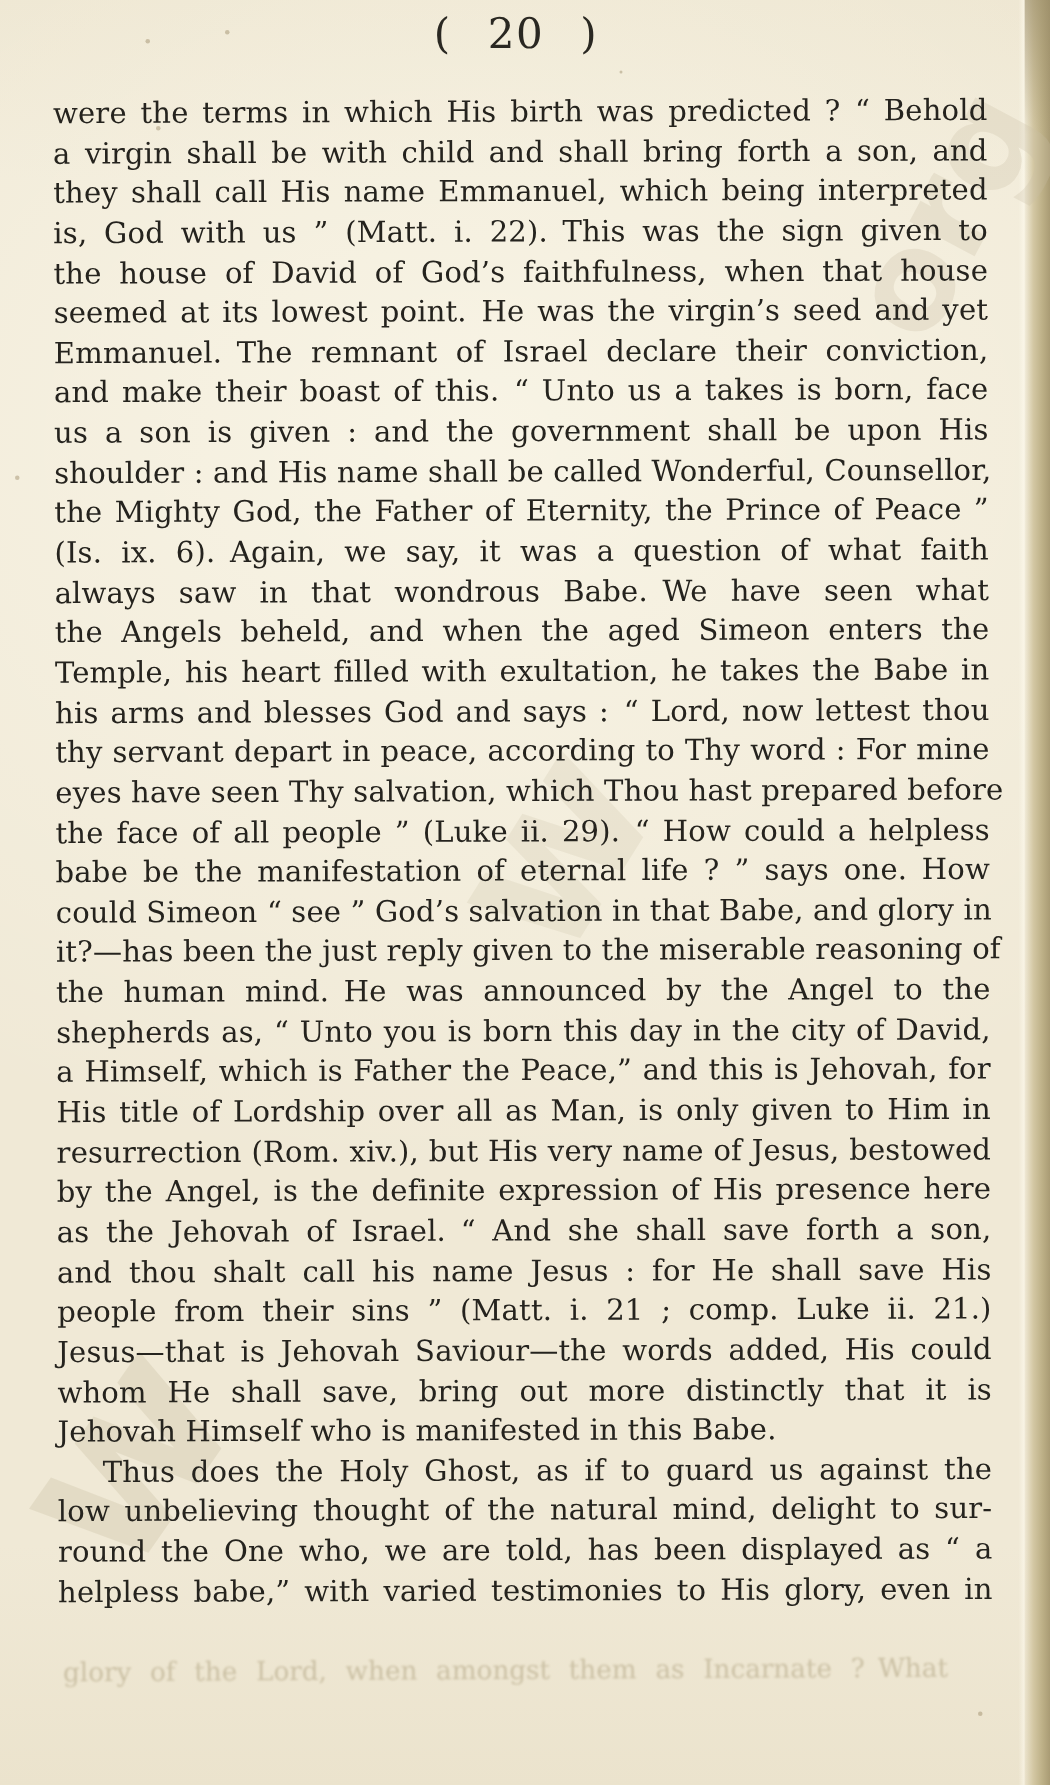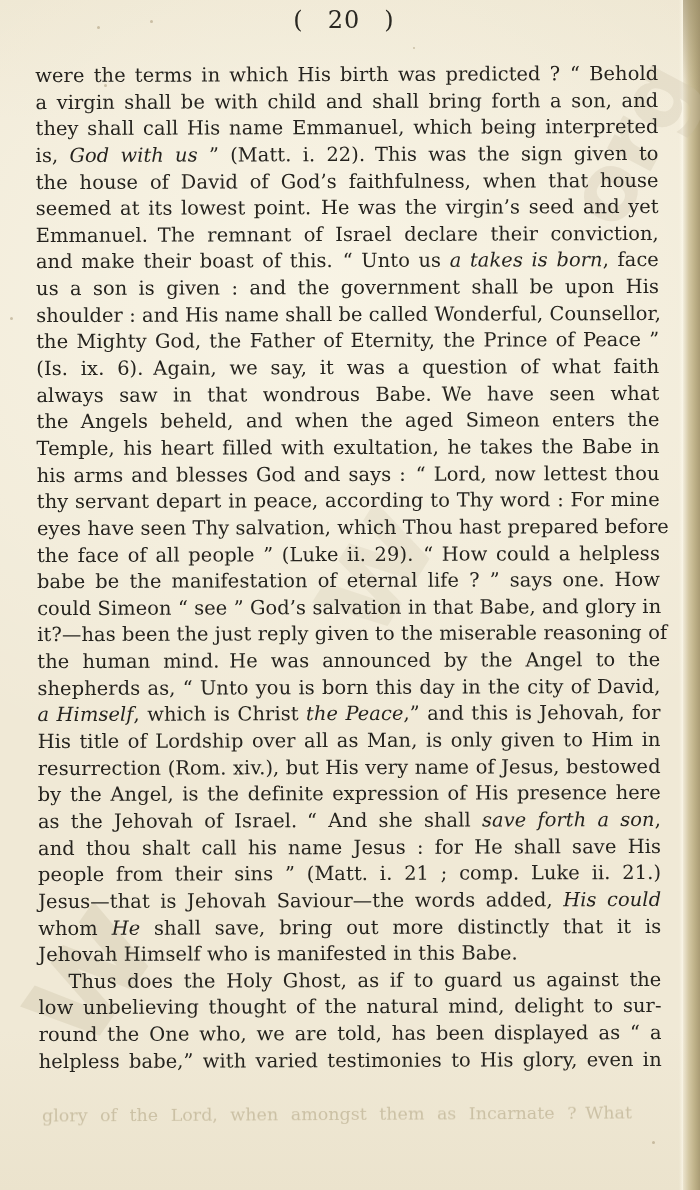--- a/index.html
+++ b/index.html
@@ -42,21 +42,21 @@
     width: 4px;
     background: linear-gradient(to right, rgba(255,252,240,0), rgba(255,252,240,0.6));
   }
 
   .page-number {
     position: absolute;
     top: 6px;
     left: 0;
     width: 688px;
     text-align: center;
-    font-size: 24px;
+    font-size: 28px;
     letter-spacing: 1px;
     color: #2a2822;
   }
   .page-number .paren-open { margin-right: 24px; }
   .page-number .paren-close { margin-left: 24px; }
 
   .text-block {
     position: absolute;
     left: 37px;
     top: 62px;
@@ -72,21 +72,21 @@
     white-space: nowrap;
     letter-spacing: 0.1px;
   }
   .line.flush {
     text-align: left;
     text-align-last: left;
   }
   .line.indent {
     padding-left: 30px;
   }
-  .it { font-style: italic; }
+  .it { }
 
   
   .ghost-line {
     position: absolute;
     left: 42px;
     top: 1104px;
     width: 590px;
     font-size: 17.5px;
     color: #a2946f;
     opacity: 0.45;
@@ -161,21 +161,21 @@
     <div class="line"><span>Temple, his heart filled with exultation, he takes the Babe in</span></div>
     <div class="line"><span>his arms and blesses God and says : “ Lord, now lettest thou</span></div>
     <div class="line"><span>thy servant depart in peace, according to Thy word : For mine</span></div>
     <div class="line"><span>eyes have seen Thy salvation, which Thou hast prepared before</span></div>
     <div class="line"><span>the face of all people ” (Luke ii. 29). “ How could a helpless</span></div>
     <div class="line"><span>babe be the manifestation of eternal life ? ” says one. How</span></div>
     <div class="line"><span>could Simeon “ see ” God’s salvation in that Babe, and glory in</span></div>
     <div class="line"><span>it?—has been the just reply given to the miserable reasoning of</span></div>
     <div class="line"><span>the human mind. He was announced by the Angel to the</span></div>
     <div class="line"><span>shepherds as, “ Unto you is born this day in the city of David,</span></div>
-    <div class="line"><span class="it">a Himself</span><span>, which is Christ </span><span class="it">the Peace</span><span>,” and this is Jehovah, for</span></div>
+    <div class="line"><span class="it">a Himself</span><span>, which is Father </span><span class="it">the Peace</span><span>,” and this is Jehovah, for</span></div>
     <div class="line"><span>His title of Lordship over all as Man, is only given to Him in</span></div>
     <div class="line"><span>resurrection (Rom. xiv.), but His very name of Jesus, bestowed</span></div>
     <div class="line"><span>by the Angel, is the definite expression of His presence here</span></div>
     <div class="line"><span>as the Jehovah of Israel. “ And she shall </span><span class="it">save forth a son</span><span>,</span></div>
     <div class="line"><span>and thou shalt call his name Jesus : for He shall save His</span></div>
     <div class="line"><span>people from their sins ” (Matt. i. 21 ; comp. Luke ii. 21.)</span></div>
     <div class="line"><span>Jesus—that is Jehovah Saviour—the words added, </span><span class="it">His could</span></div>
     <div class="line"><span>whom </span><span class="it">He</span><span> shall save, bring out more distinctly that it is</span></div>
     <div class="line flush"><span>Jehovah Himself who is manifested in this Babe.</span></div>
     <div class="line indent"><span>Thus does the Holy Ghost, as if to guard us against the</span></div>

